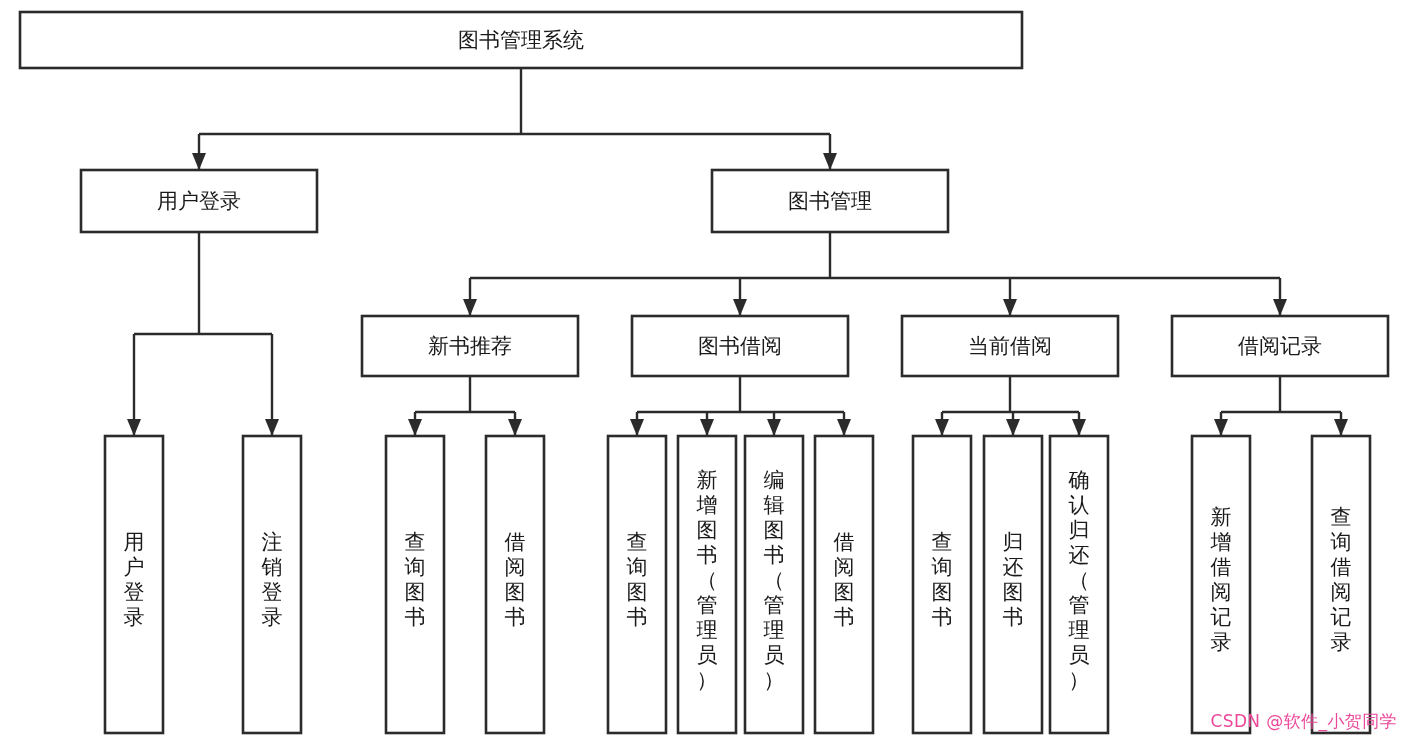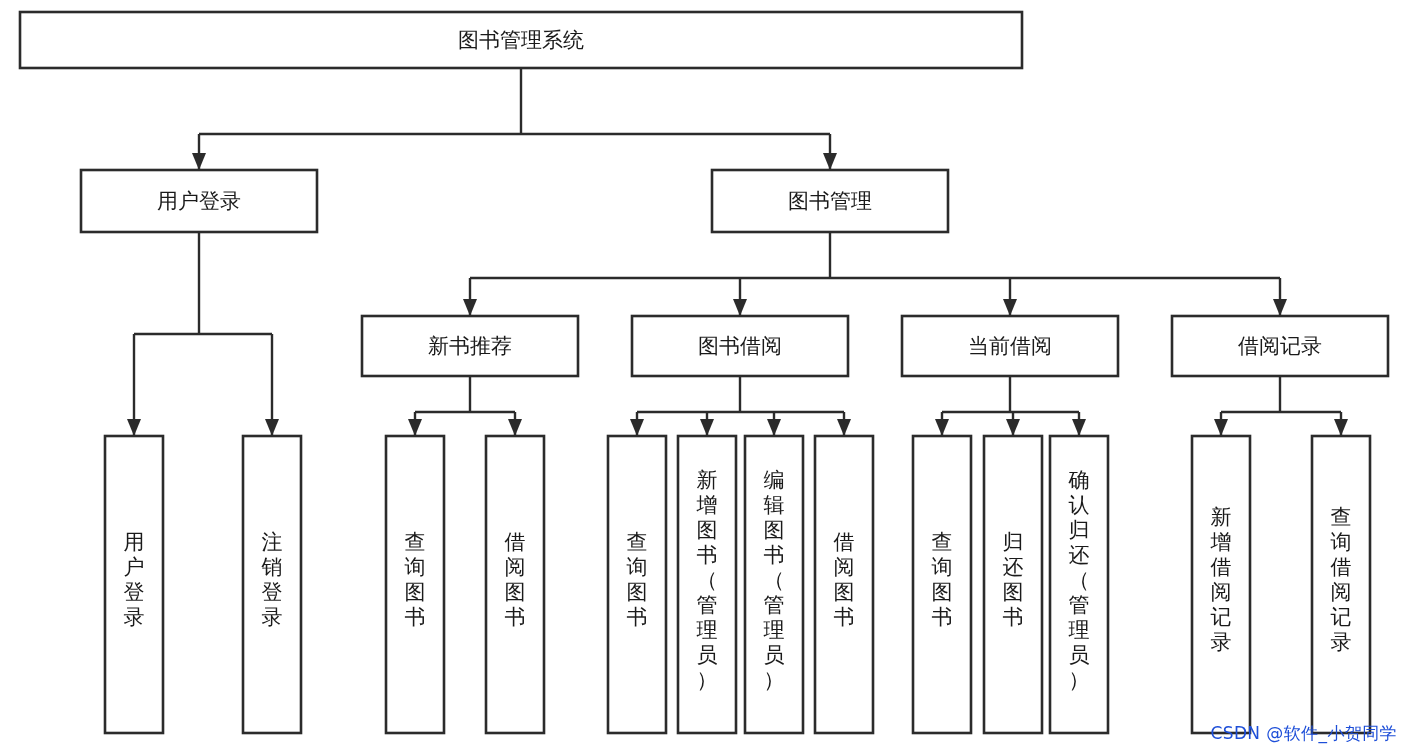--- a/index.html
+++ b/index.html
@@ -57,24 +57,24 @@
   }
   .node-label-v {
     font-family: "DejaVu Sans", "Liberation Sans", sans-serif;
     font-size: 21px;
     fill: #1a1a1a;
     text-anchor: middle;
   }
   .watermark-text {
     position: absolute;
     right: 8px;
-    bottom: 2px;
+    bottom: 14px;
     font-family: "DejaVu Sans", "Liberation Sans", sans-serif;
     font-size: 17px;
-    color: #1d4ed8;
+    color: #ec4899;
     letter-spacing: 0.4px;
     white-space: nowrap;
     user-select: none;
   }
 </style>
 </head>
 <body>
 
 <div id="diagram-root">
   <svg class="tree-svg" viewBox="0 0 1405 747" xmlns="http://www.w3.org/2000/svg">

